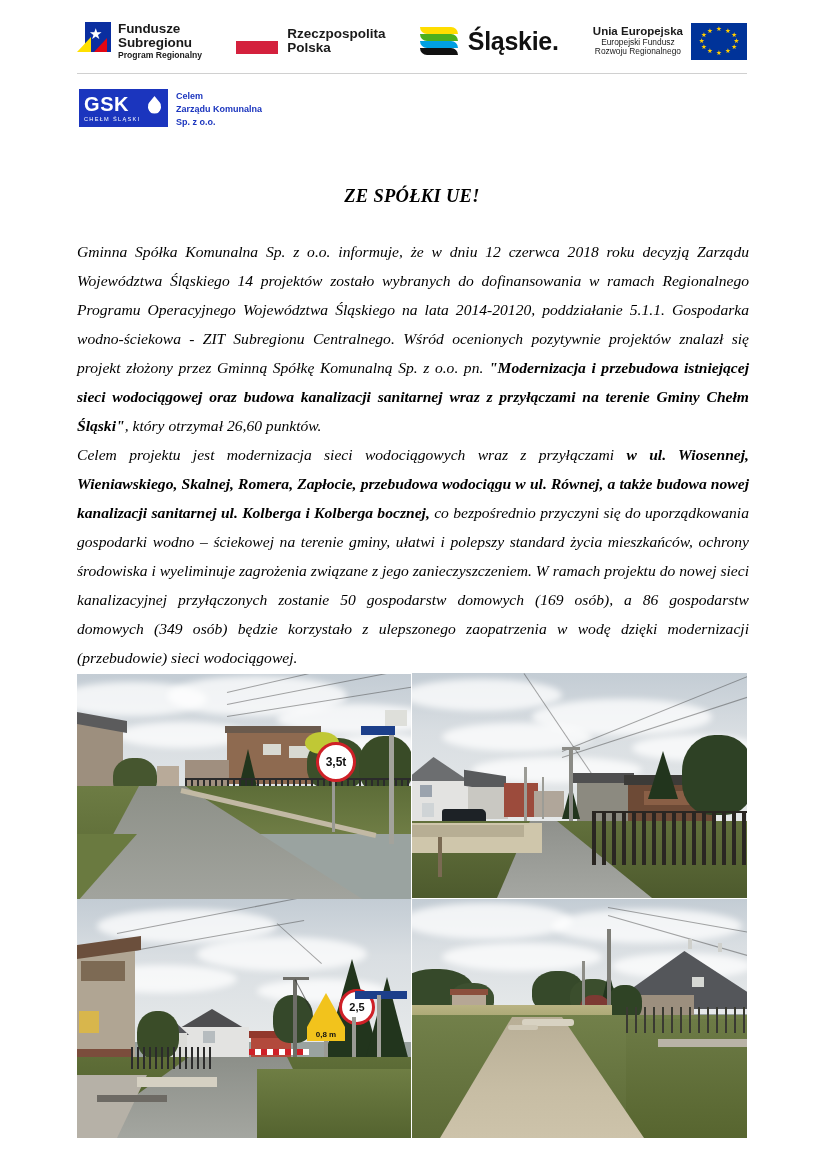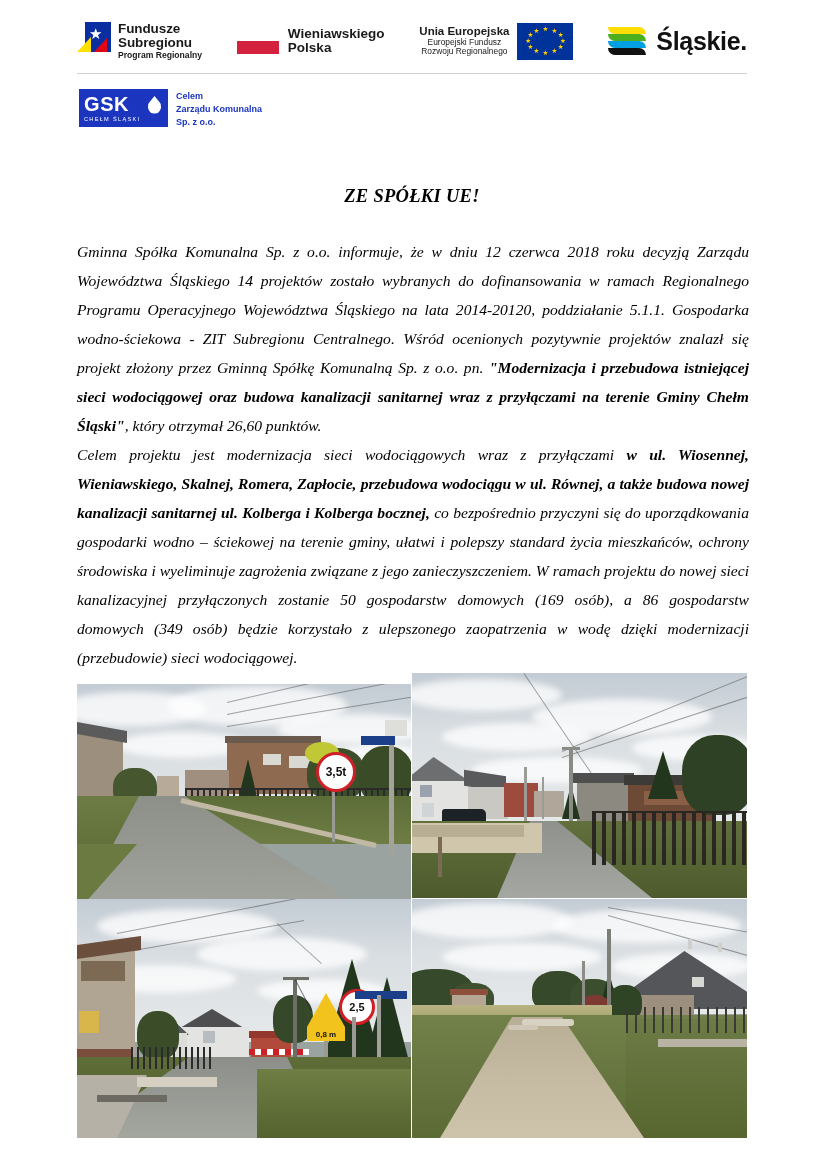--- a/index.html
+++ b/index.html
@@ -234,21 +234,21 @@
     position: absolute;
     left: 77px; top: 670px;
     width: 670px;
     height: 470px;
   }
   .photo {
     position: absolute;
     overflow: hidden;
     background: #9aa3a0;
   }
-  .photo-tl { left: 0px;   top: 14px;   width: 334px; height: 256px; }
+  .photo-tl { left: 0px;   top: 4px;   width: 334px; height: 256px; }
   .photo-tr { left: 335px; top: 3px;   width: 335px; height: 225px; }
   .photo-bl { left: 0px;   top: 229px; width: 334px; height: 239px; }
   .photo-br { left: 335px; top: 229px; width: 335px; height: 239px; }
 
   .sky {
     position: absolute; left: 0; top: 0; width: 100%;
     background: linear-gradient(to bottom, #c3ccd4 0%, #d9dee2 40%, #e6e9ea 100%);
   }
   .cloud {
     position: absolute;
@@ -350,23 +350,33 @@
       <div class="fe-text">
         <div class="l1">Fundusze</div>
         <div class="l2">Subregionu</div>
         <div class="l3">Program Regionalny</div>
       </div>
     </div>
 
     <div class="logo-block">
       <div class="rp-flag"></div>
       <div class="rp-text">
-        <div>Wieniawskiego</div>
+        <div>Rzeczpospolita</div>
         <div>Polska</div>
       </div>
+    </div>
+
+    <div class="logo-block">
+      <div class="sl-mark">
+        <span class="s1"></span>
+          <span class="s2"></span>
+          <span class="s3"></span>
+          <span class="s4"></span>
+      </div>
+      <div class="sl-text">Śląskie.</div>
     </div>
 
     <div class="logo-block">
       <div class="ue-text">
         <div class="u1">Unia Europejska</div>
         <div class="u2">Europejski Fundusz</div>
         <div class="u3">Rozwoju Regionalnego</div>
       </div>
       <div class="eu-flag">
         <span class="star" style="left:50%;top:18%">★</span>
@@ -376,30 +386,20 @@
         <span class="star" style="left:77%;top:66%">★</span>
         <span class="star" style="left:66%;top:78%">★</span>
         <span class="star" style="left:50%;top:82%">★</span>
         <span class="star" style="left:34%;top:78%">★</span>
         <span class="star" style="left:23%;top:66%">★</span>
         <span class="star" style="left:19%;top:50%">★</span>
         <span class="star" style="left:23%;top:34%">★</span>
         <span class="star" style="left:34%;top:22%">★</span>
       </div>
     </div>
-
-    <div class="logo-block">
-      <div class="sl-mark">
-        <span class="s1"></span>
-          <span class="s2"></span>
-          <span class="s3"></span>
-          <span class="s4"></span>
-      </div>
-      <div class="sl-text">Śląskie.</div>
-    </div>
   </div>
 
   <div class="header-rule"></div>
 
   <div class="gsk-wrap">
     <div class="gsk-box">
       <div class="gsk-main">GSK</div>
       <div class="gsk-sub">CHEŁM ŚLĄSKI</div>
       <div class="gsk-drop"></div>
     </div>

